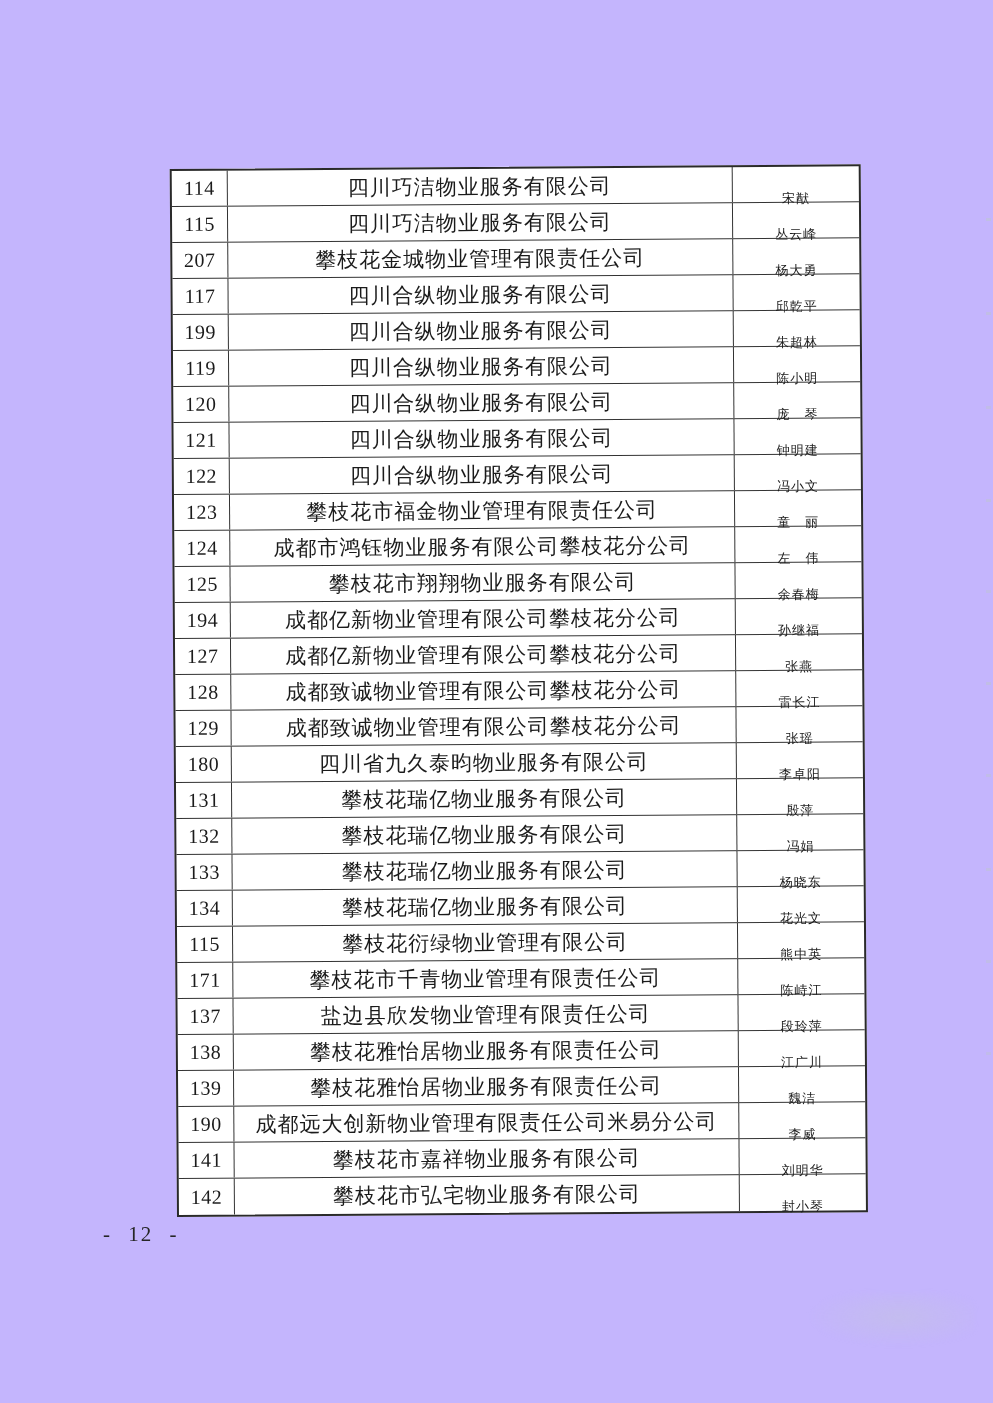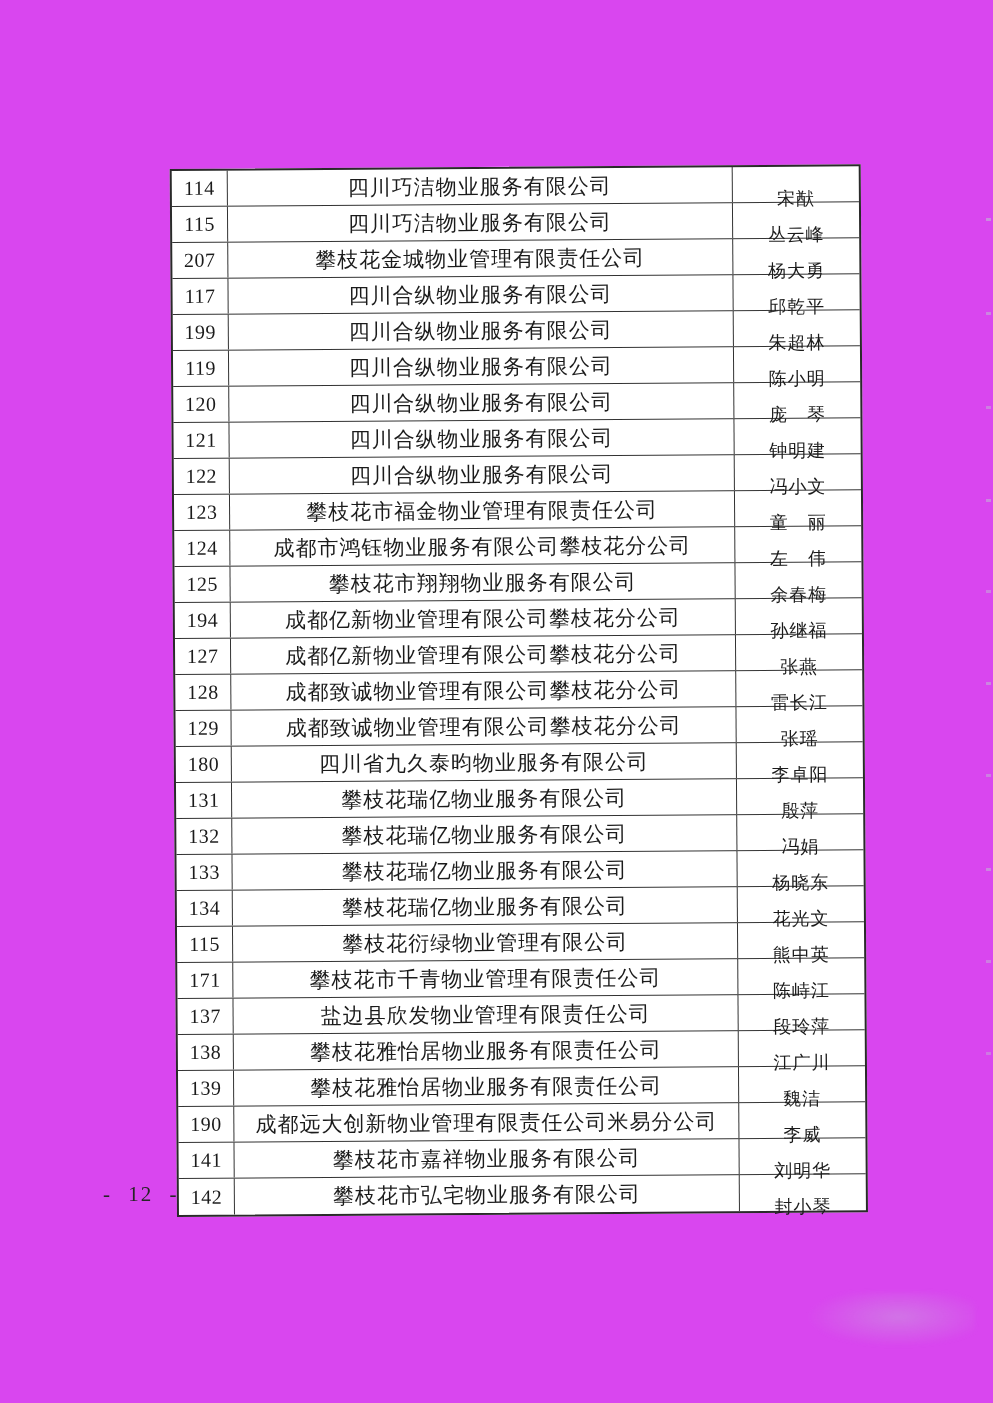--- a/index.html
+++ b/index.html
@@ -4,21 +4,21 @@
 <style>
   html, body {
     margin: 0;
     padding: 0;
     background: #ffffff;
   }
   .page {
     position: relative;
     width: 993px;
     height: 1403px;
-    background: #d946ef;
+    background: #c4b5fd;
     overflow: hidden;
     font-family: "Liberation Serif", "DejaVu Serif", serif;
     color: #1b1b1b;
   }
   .table-wrap {
     position: absolute;
     left: 177px;
     top: 169px;
     width: 691px;
     border: 2px solid #2a2a2a;
@@ -53,28 +53,28 @@
   }
   .cell-company {
     flex: 1 1 auto;
     border-right: 1.5px solid #333333;
     font-size: 21px;
     letter-spacing: 1px;
   }
   .cell-person {
     width: 126px;
     flex: 0 0 126px;
-    font-size: 18px;
+    font-size: 13px;
     letter-spacing: 1px;
     margin-top: 28px;
   }
   .page-number {
     position: absolute;
     left: 103px;
-    top: 1182px;
+    top: 1222px;
     font-size: 21px;
     letter-spacing: 2px;
     word-spacing: 9px;
     color: #262626;
   }
   
   .edge-marks {
     position: absolute;
     left: 986px;
     top: 218px;

